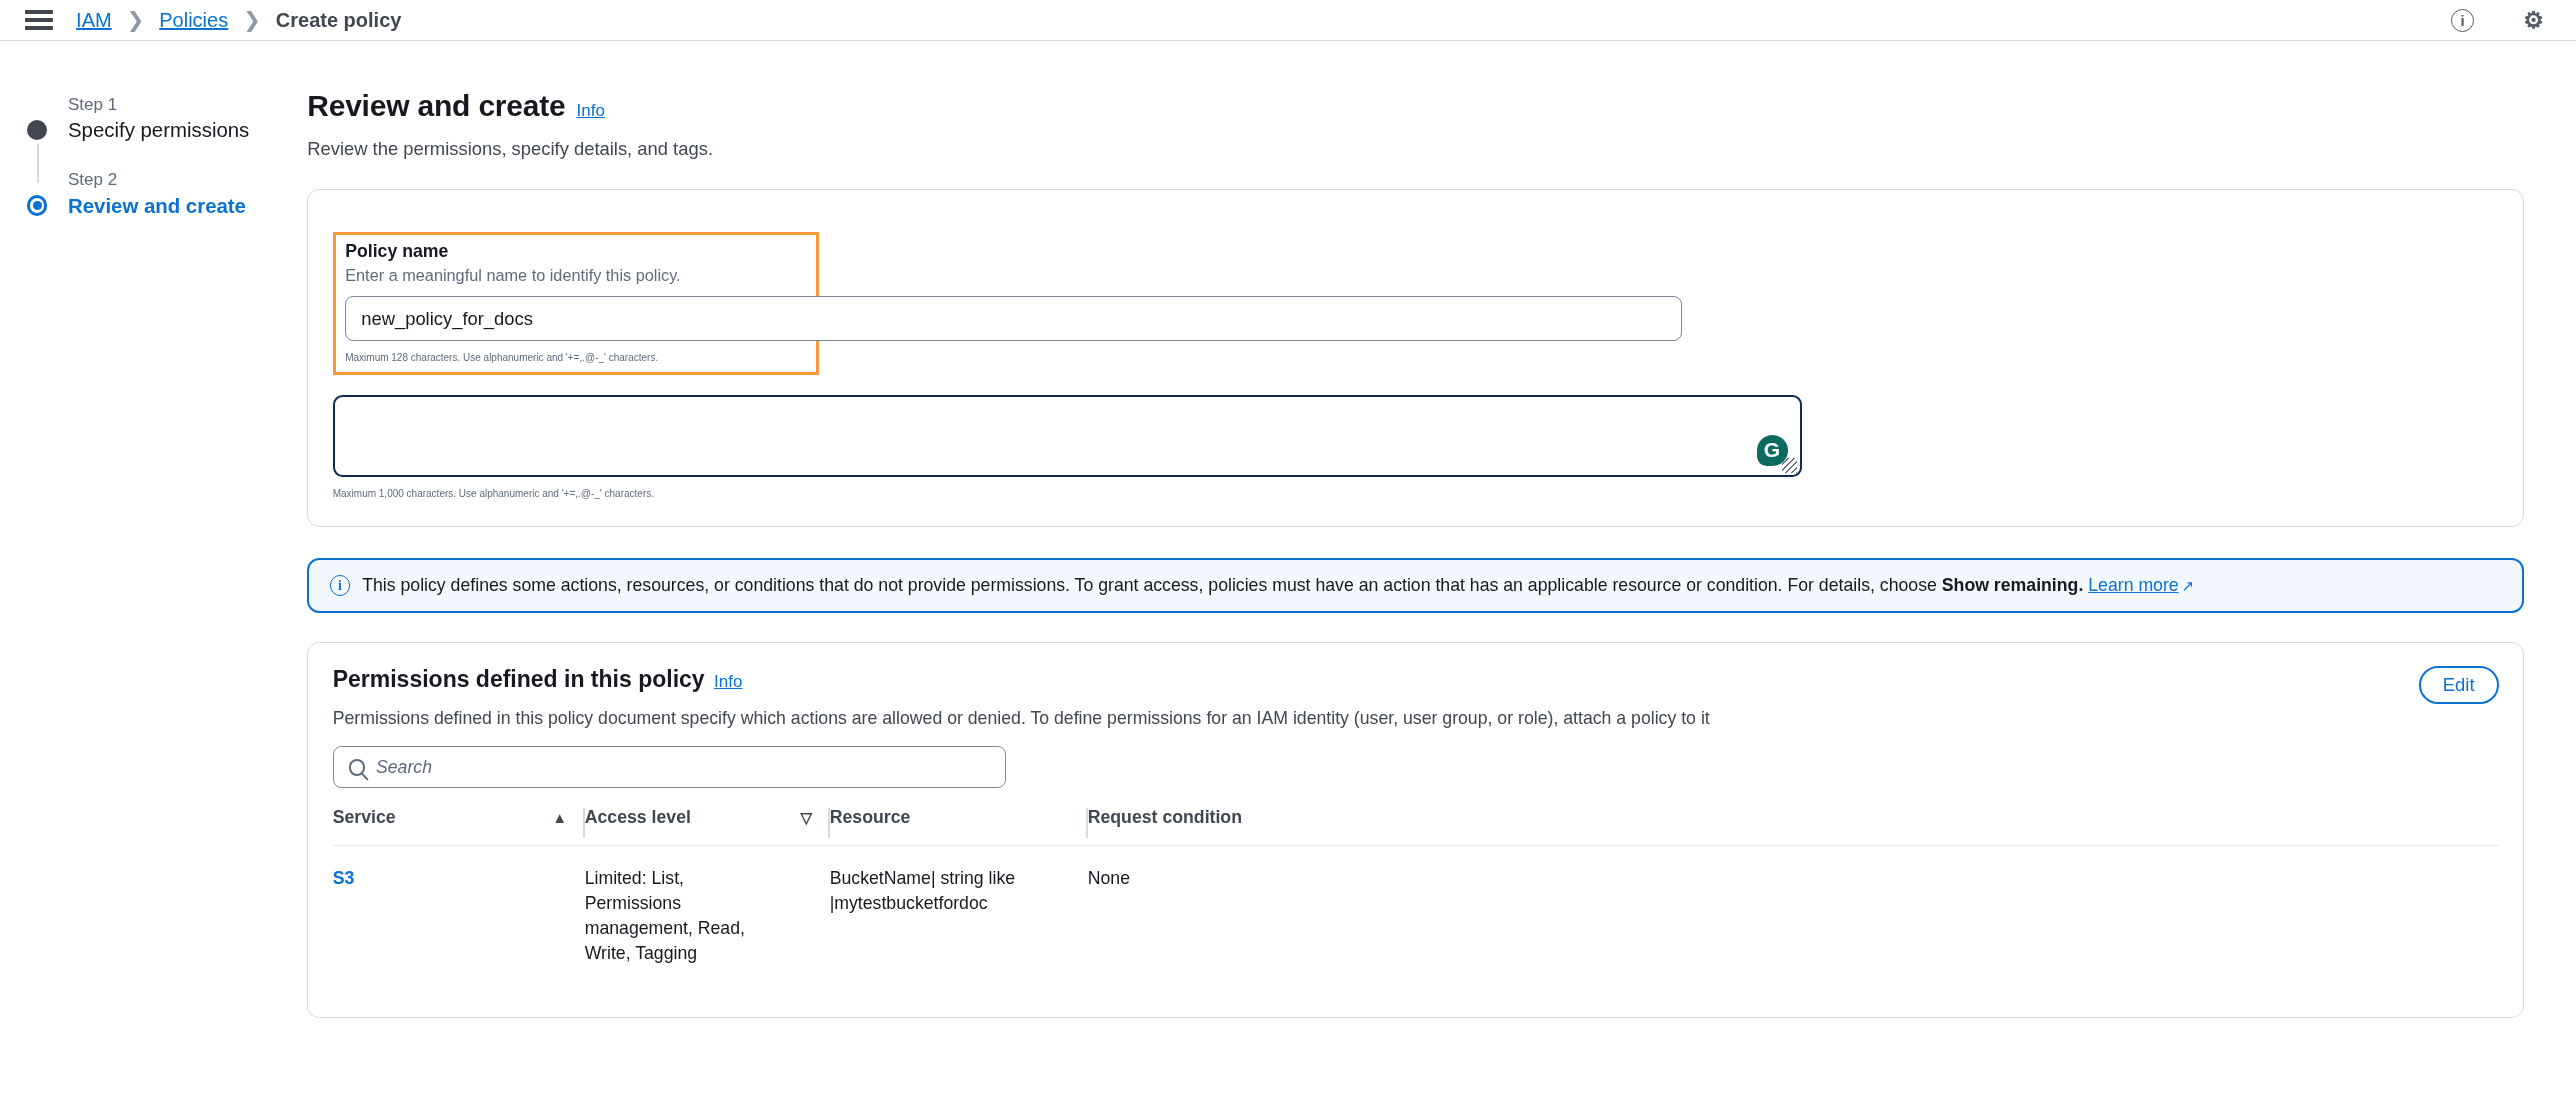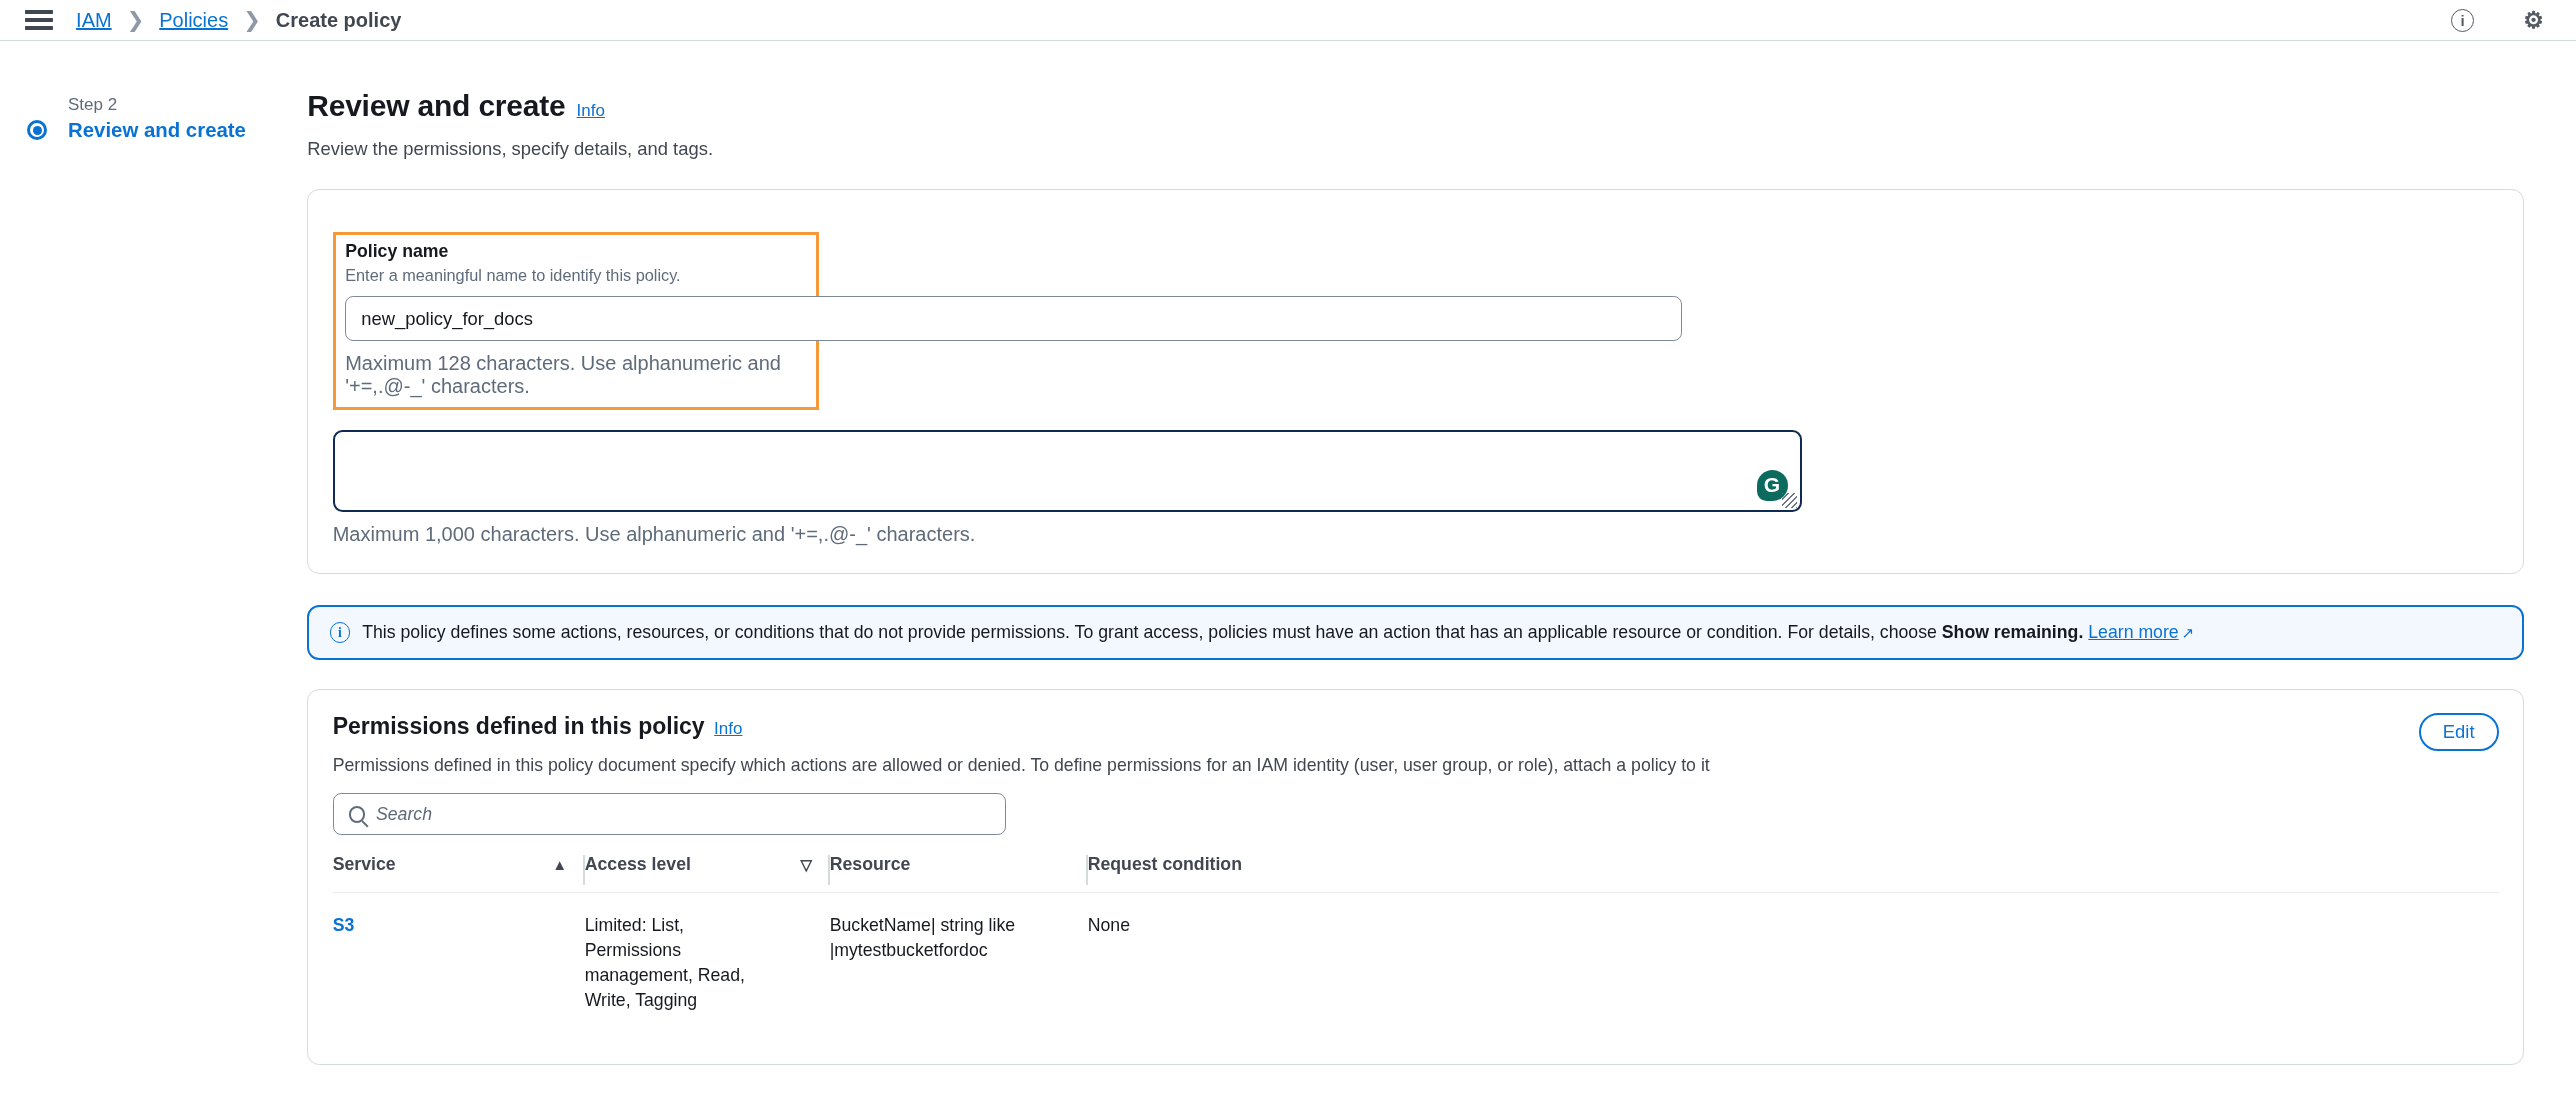--- a/index.html
+++ b/index.html
@@ -67,21 +67,21 @@
   
   .hl-box { border: 3.4px solid #f89939; padding: 6.8px 9.5px 8.2px 9.5px; width: 486px; margin-top: 19px; }
   .field-label { font-size: 17.7px; font-weight: 700; color:#16191f; }
   .field-desc { font-size: 16.3px; color:#5f6b7a; margin-top: 4.1px; }
   .text-input {
     margin-top: 11px; height: 45px; border:1.7px solid #7d8998; border-radius: 8.2px;
     background:#fff; display:flex; align-items:center; padding: 0 15px;
     font-size: 18.4px; color:#16191f;
   }
   .name-input { width: 1337px; }
-  .constraint { font-size: 20px; color:#5f6b7a; margin-top: 11px; }
+  .constraint { font-size: 10px; color:#5f6b7a; margin-top: 11px; }
 
   .desc-block { margin-top: 20.4px; }
   .textarea {
     margin-top: 12.2px; height: 82px; width: 1469px; position: relative;
     border: 2.7px solid #0f2a53; border-radius: 9.5px; background:#fff;
   }
   .gbadge {
     position:absolute; right: 12.2px; bottom: 9.5px; width: 31px; height: 31px;
     background:#0c6b5e; border-radius: 50% 50% 50% 9.5px;
     display:flex; align-items:center; justify-content:center;
@@ -169,20 +169,26 @@
   </div>
   <div class="topbar-right">
     <div class="circ-icon">i</div>
     <div class="circ-icon" style="border:none;font-size:23px;">⚙</div>
   </div>
 </div>
 
 <div class="page">
 
   <div class="stepper">
+    <div class="step">
+      <div class="dot"></div>
+      <div class="connector"></div>
+      <div class="step-label">Step 1</div>
+      <div class="step-title">Specify permissions</div>
+    </div>
     <div class="step current">
       <div class="dot ring"></div>
       <div class="step-label">Step 2</div>
       <div class="step-title">Review and create</div>
     </div>
   </div>
 
   <div class="main">
 
     <div class="page-head">

